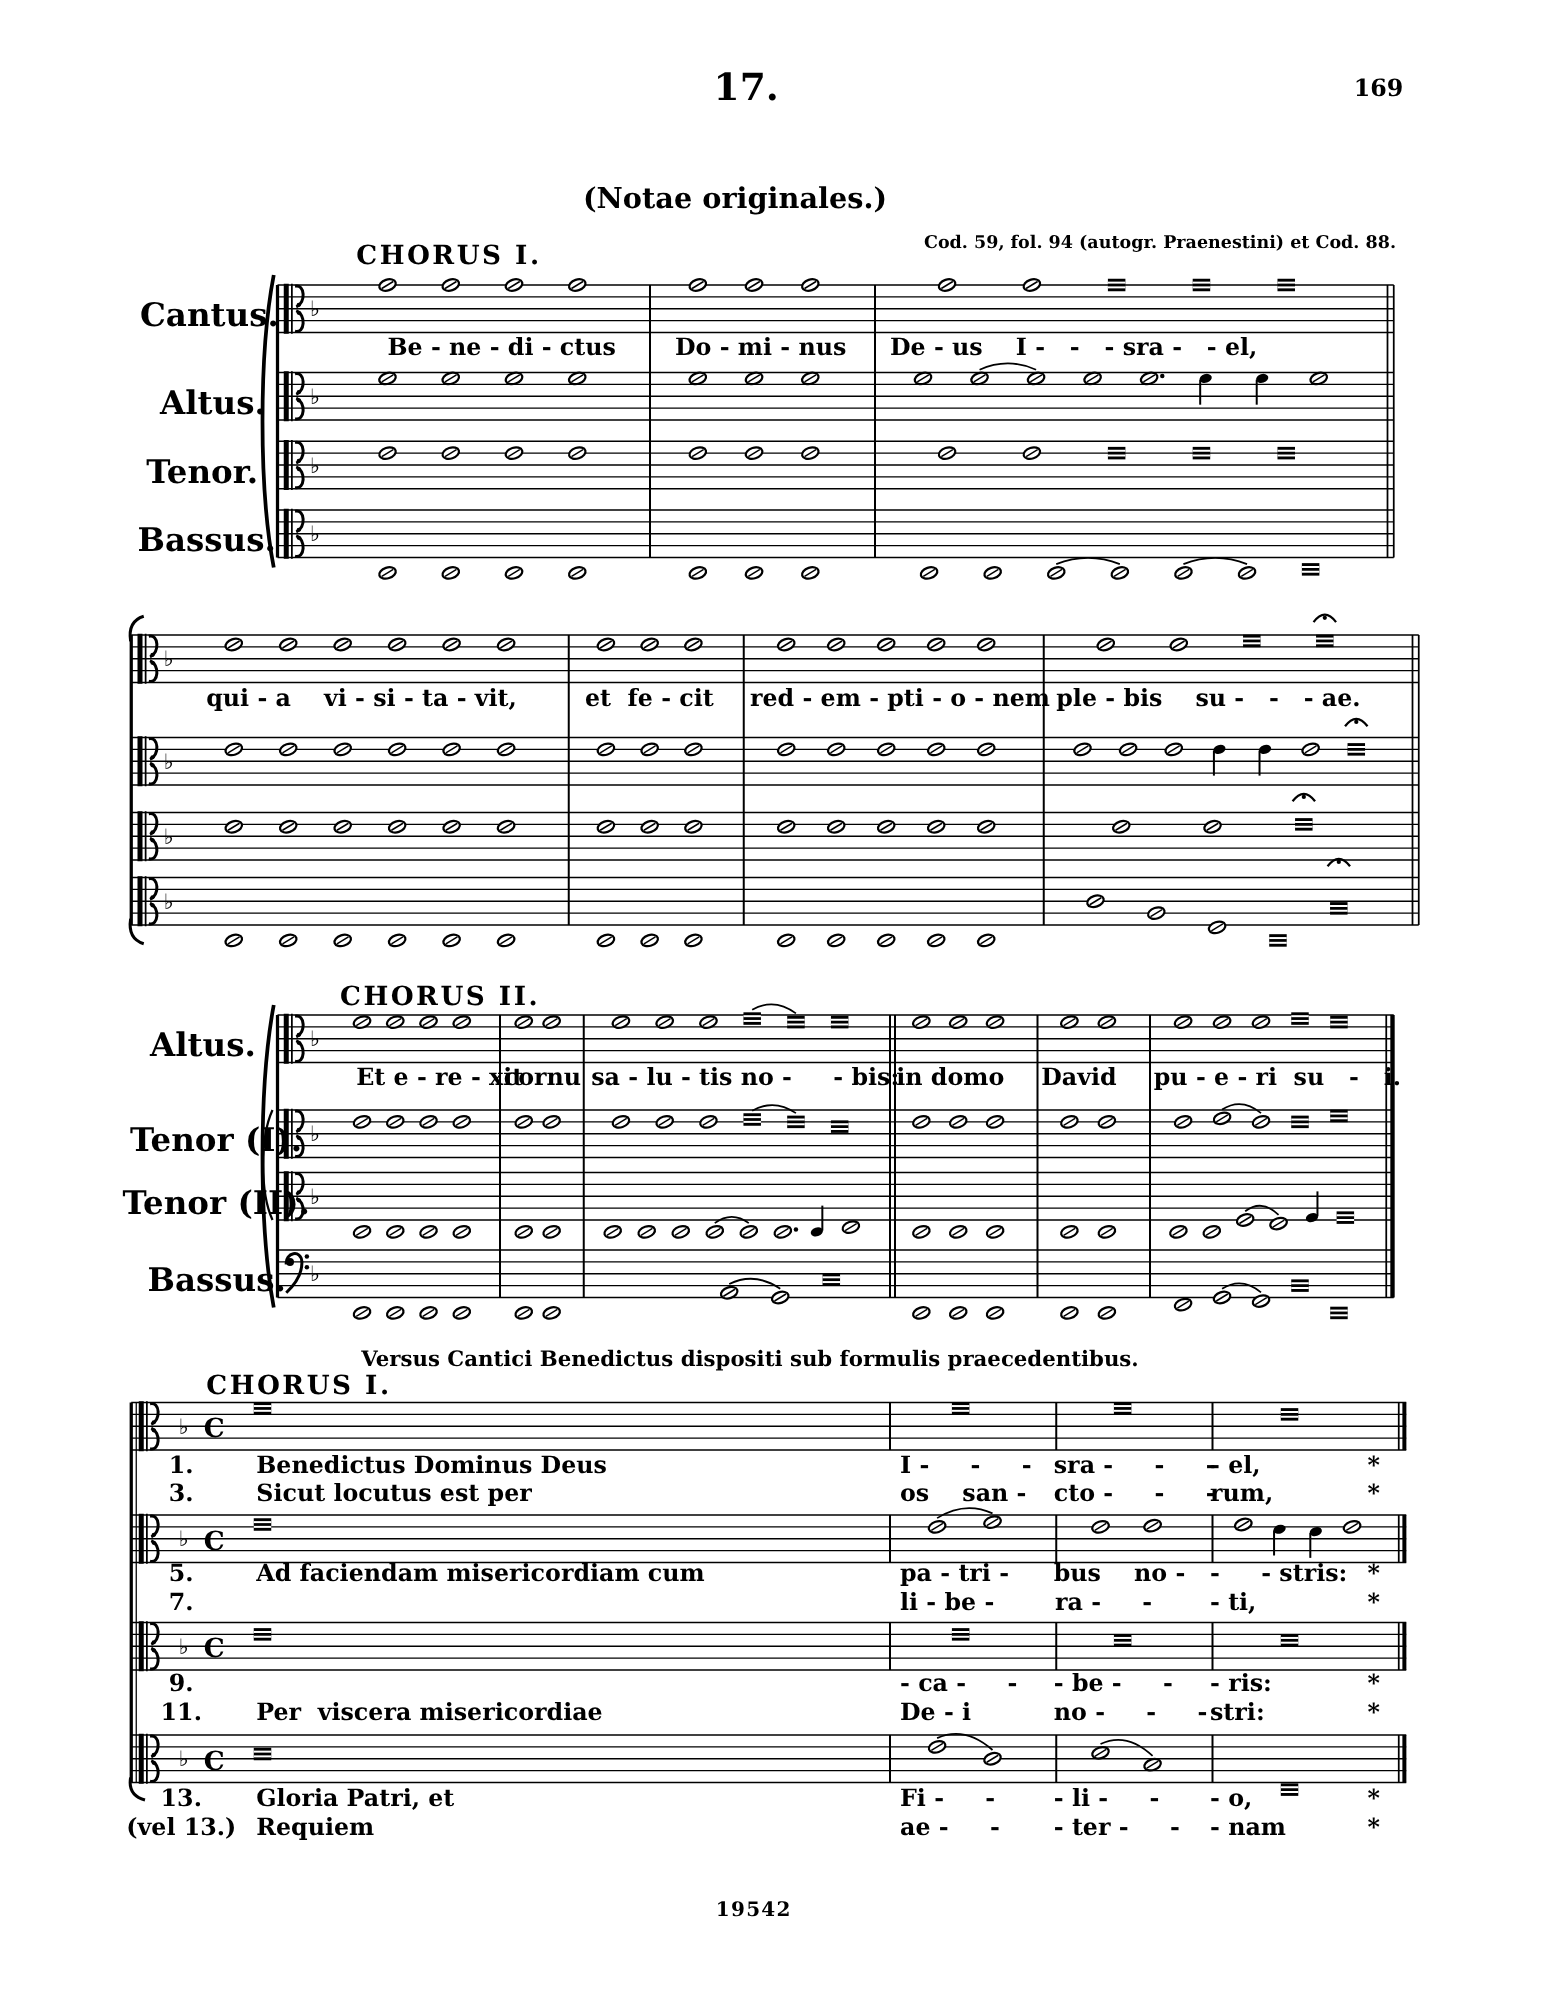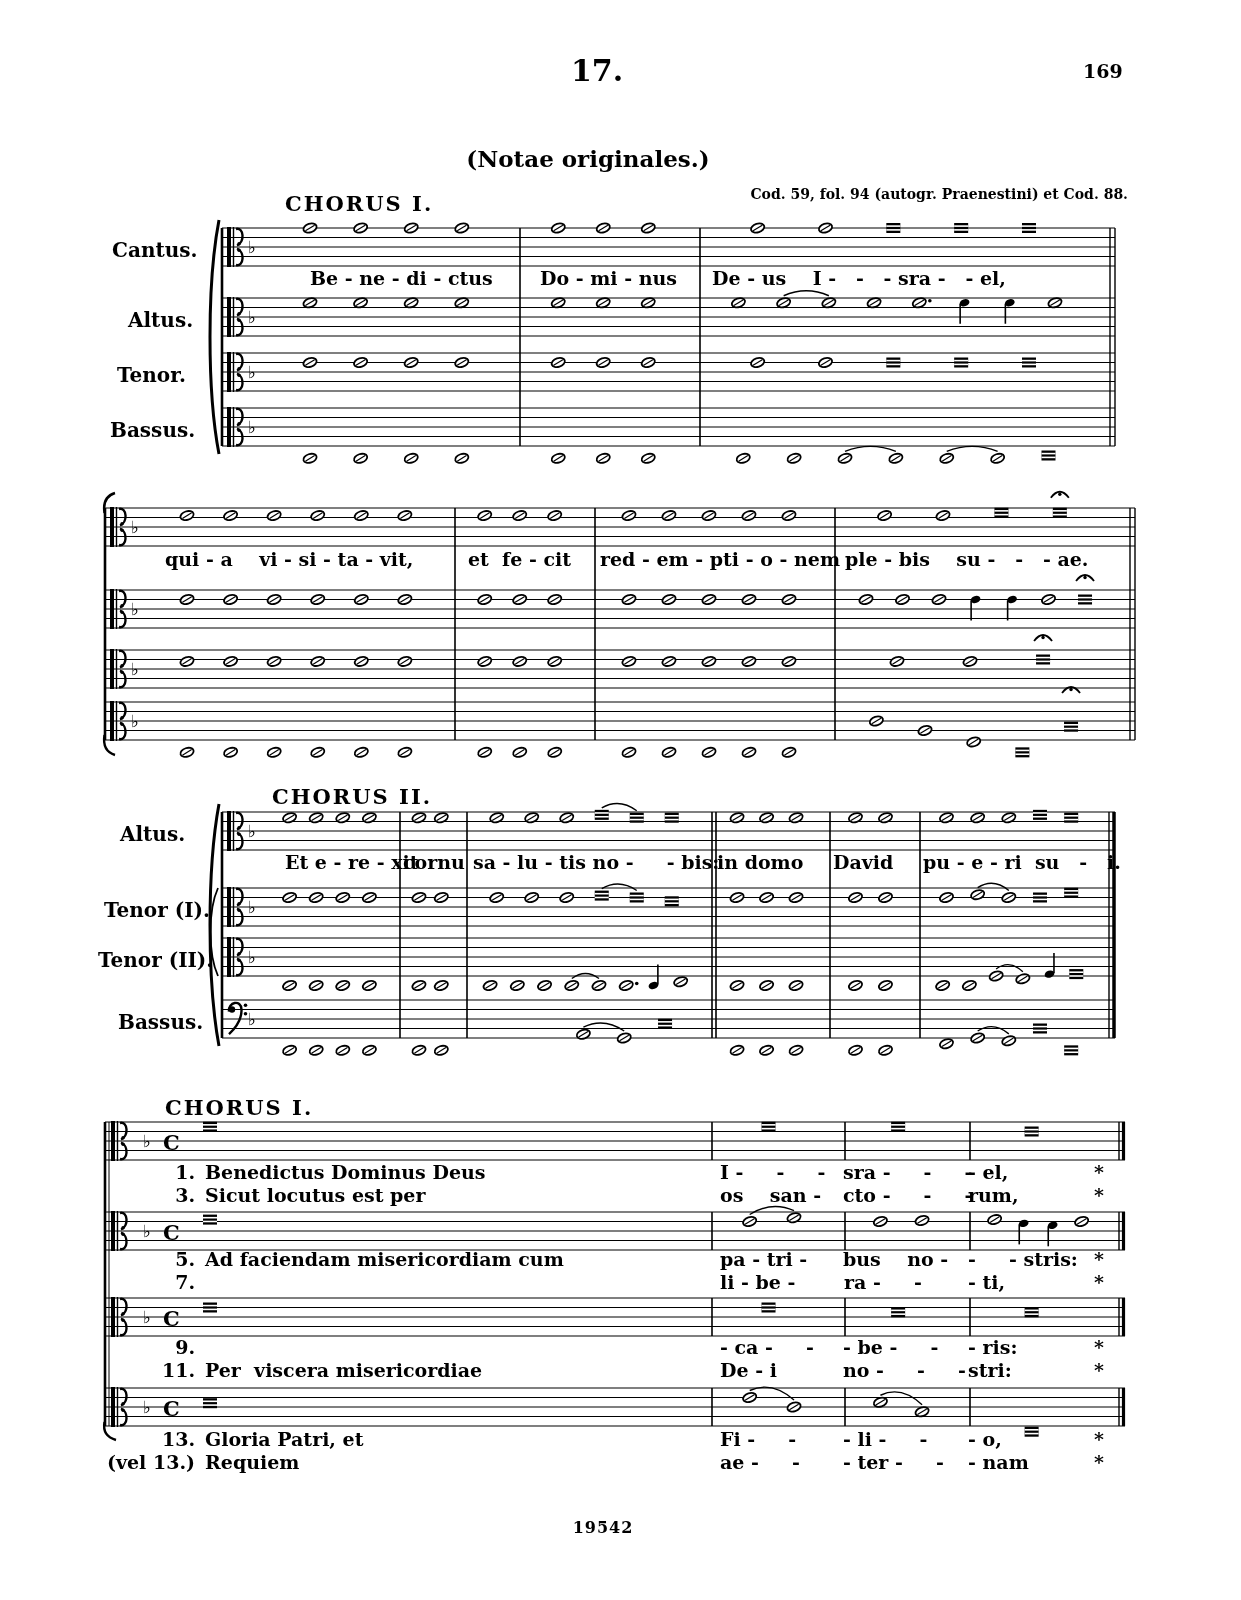--- a/index.html
+++ b/index.html
@@ -1,25 +1,25 @@
 <!DOCTYPE html>
 <html><head>
 <meta charset="utf-8">
 <style>
   html,body{margin:0;padding:0;background:#d8d8d8;}
   .page{position:relative;width:1241px;height:1600px;background:#ffffff;
         font-family:"DejaVu Serif","Liberation Serif",serif;color:#000;overflow:hidden;}
   .t{position:absolute;white-space:pre;font-weight:bold;line-height:1.05;}
   .ctr{transform:translateX(-50%);}
-  .rt{text-align:right;}
+  .rt{text-align:center;}
   .f31{font-size:31px;}
   .f30{font-size:30px;}
   .f23{font-size:23px;}
   .f21{font-size:21px;letter-spacing:2px;}
-  .f20{font-size:20px;}
+  .f20{font-size:26px;}
   .f19{font-size:19px;}
   .f17{font-size:17px;}
   .f14{font-size:14px;}
   .f12{font-size:16px;letter-spacing:1px;}
   svg.music{position:absolute;left:0;top:0;}
 </style>
 </head>
 <body>
 
 <div class="page" id="page">
@@ -807,20 +807,21 @@
       <path d="M 116 1440 Q 102 1436 104.5 1422" stroke="#000" stroke-width="2.4" fill="none"></path>
     </svg>
 
   <div class="t f30 ctr" style="left:597px;top:55px;">17.</div>
   <div class="t f19" style="left:1083px;top:62px;">169</div>
   <div class="t f23 ctr" style="left:588px;top:147px;">(Notae originales.)</div>
   <div class="t f14 rt" style="left:728px;top:187px;width:400px;">Cod. 59, fol. 94 (autogr. Praenestini) et Cod. 88.</div>
 
   <div class="t f21" style="left:285px;top:193px;">CHORUS I.</div>
   <div class="t f21" style="left:272px;top:786px;">CHORUS II.</div>
+  <div class="t f17 ctr" style="left:600px;top:1080px;">Versus Cantici Benedictus dispositi sub formulis praecedentibus.</div>
   <div class="t f21" style="left:165px;top:1097px;">CHORUS I.</div>
 
   <div class="t f12 ctr" style="left:603px;top:1520px;">19542</div>
 <div class="t f20" style="left: 112px; top: 240px;">Cantus.</div>
     <div class="t f20" style="left: 128px; top: 310px;">Altus.</div>
     <div class="t f20" style="left: 117px; top: 365px;">Tenor.</div>
     <div class="t f20" style="left: 110px; top: 420px;">Bassus.</div>
     <div class="t f20" style="left: 120px; top: 824px;">Altus.</div>
     <div class="t f20" style="left: 104px; top: 900px;">Tenor (I).</div>
     <div class="t f20" style="left: 98px; top: 950px;">Tenor (II).</div>

